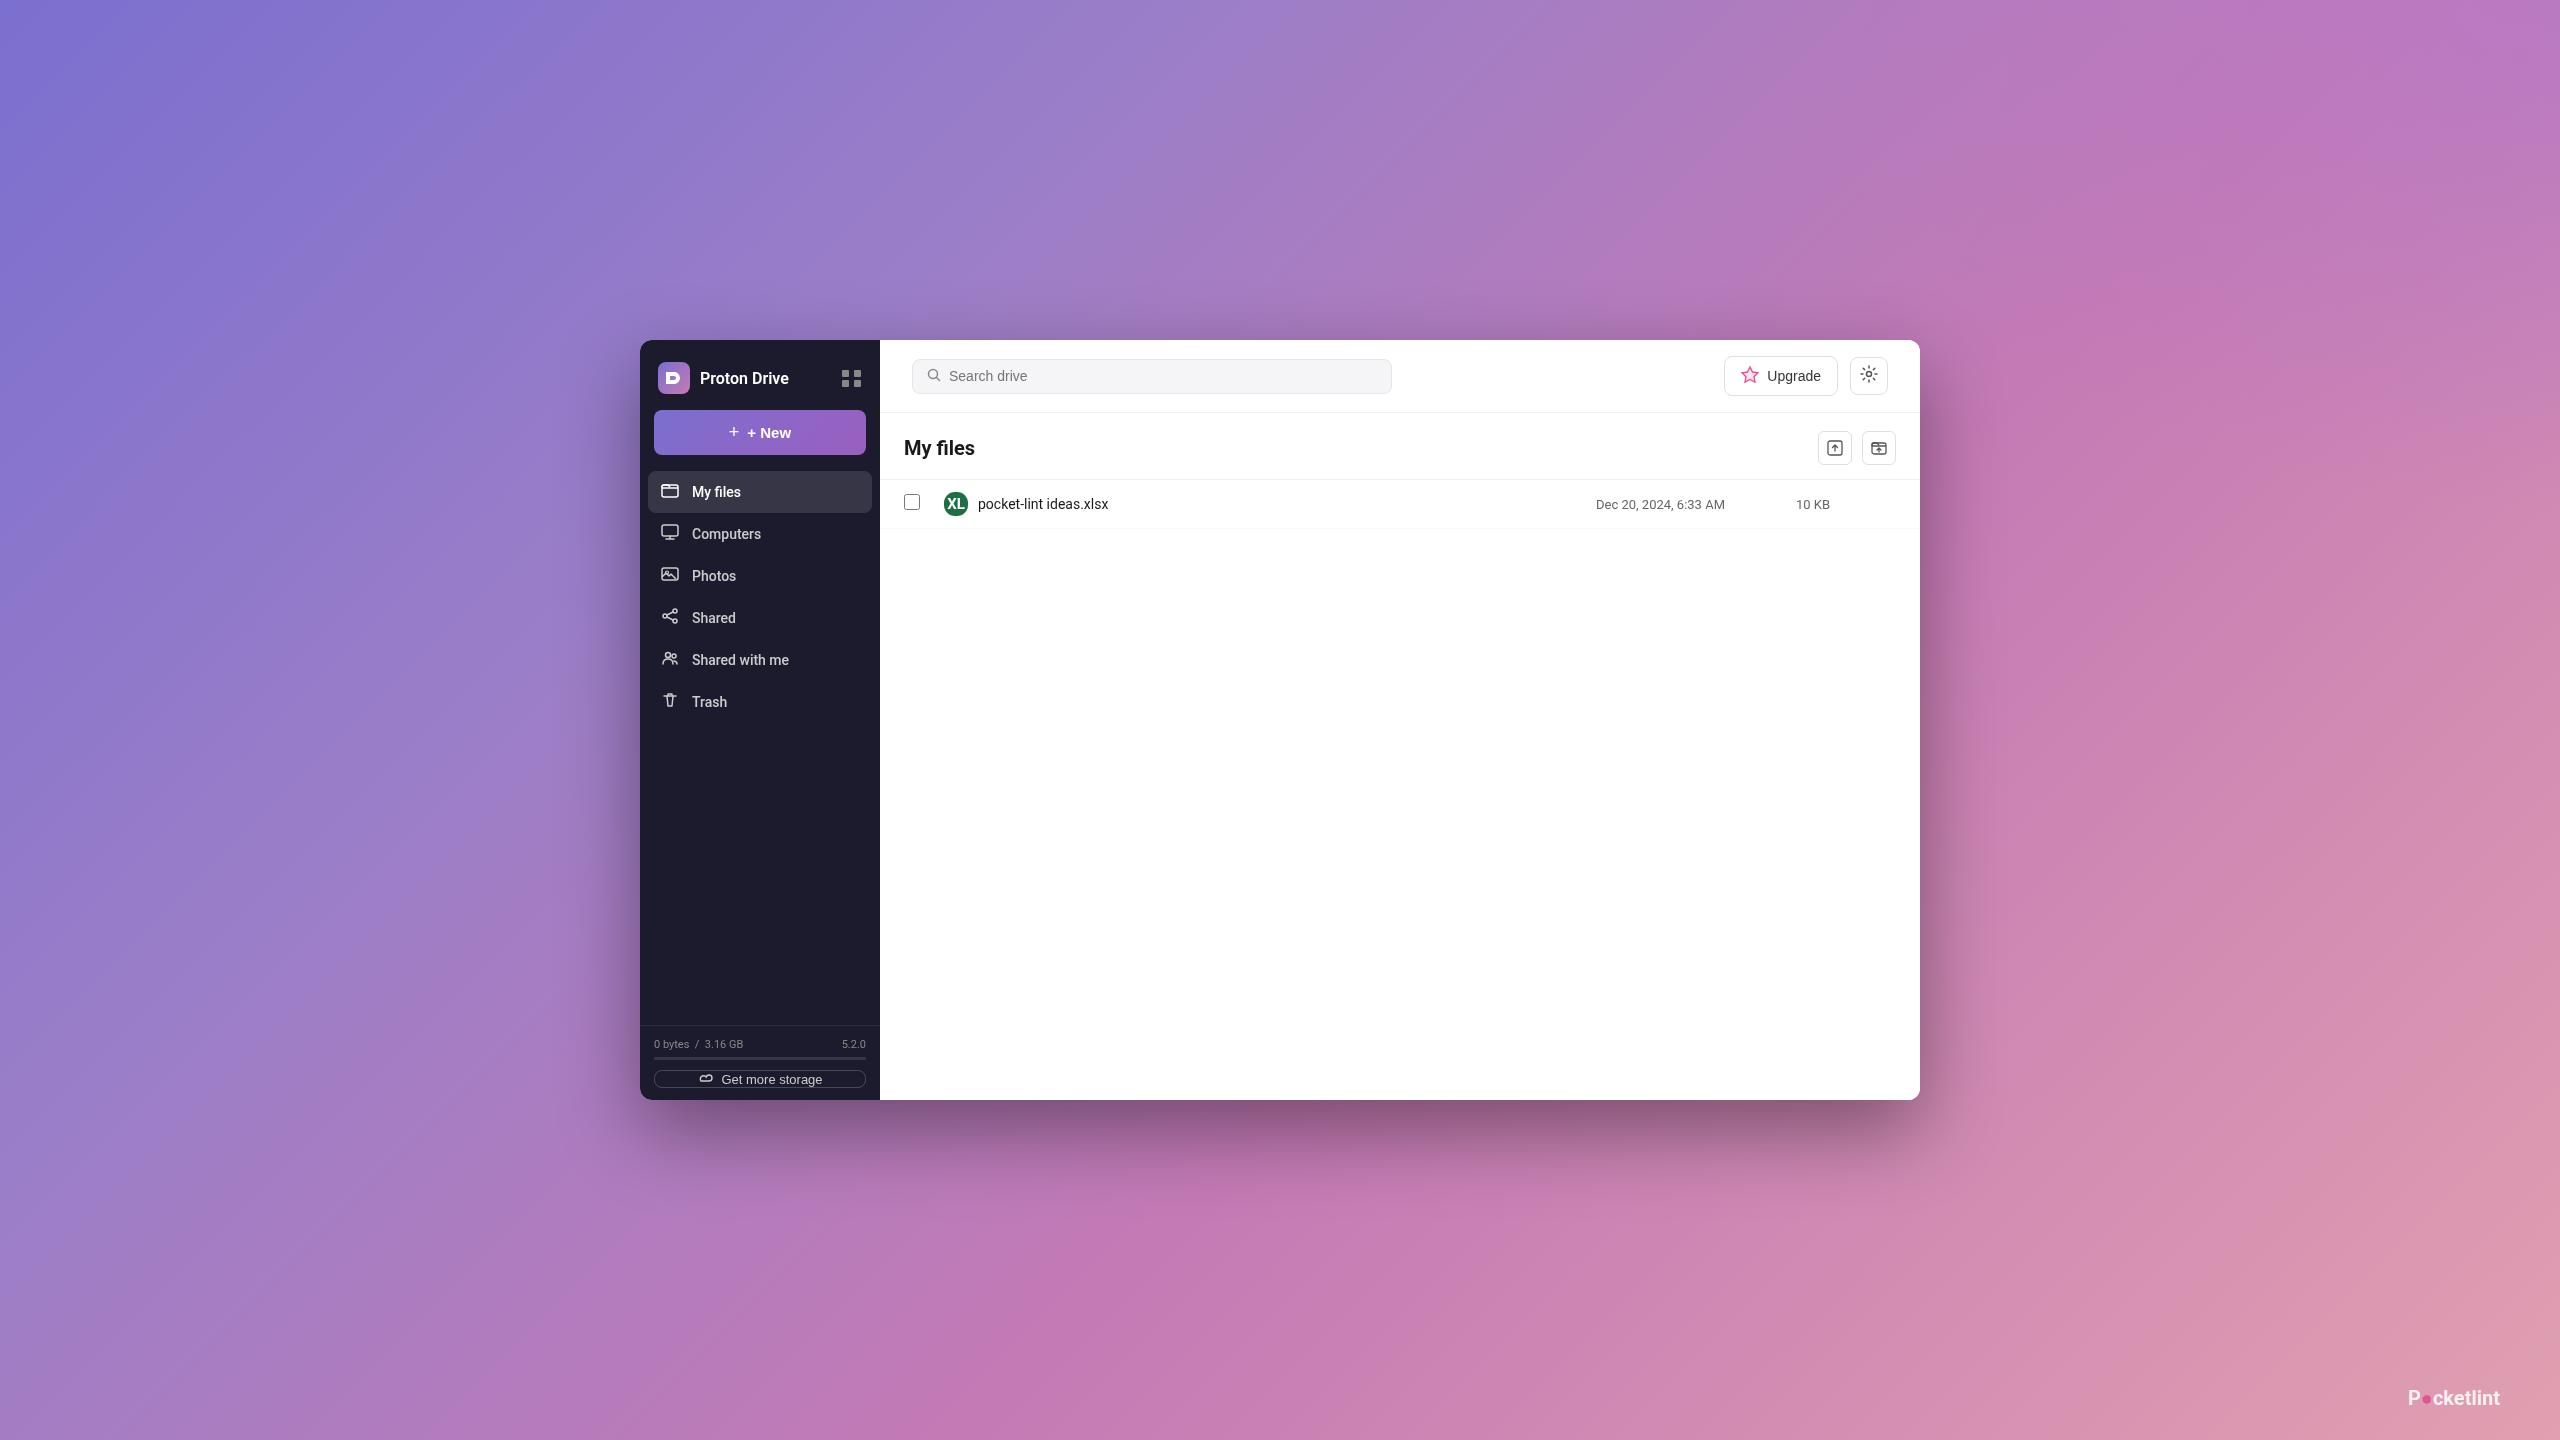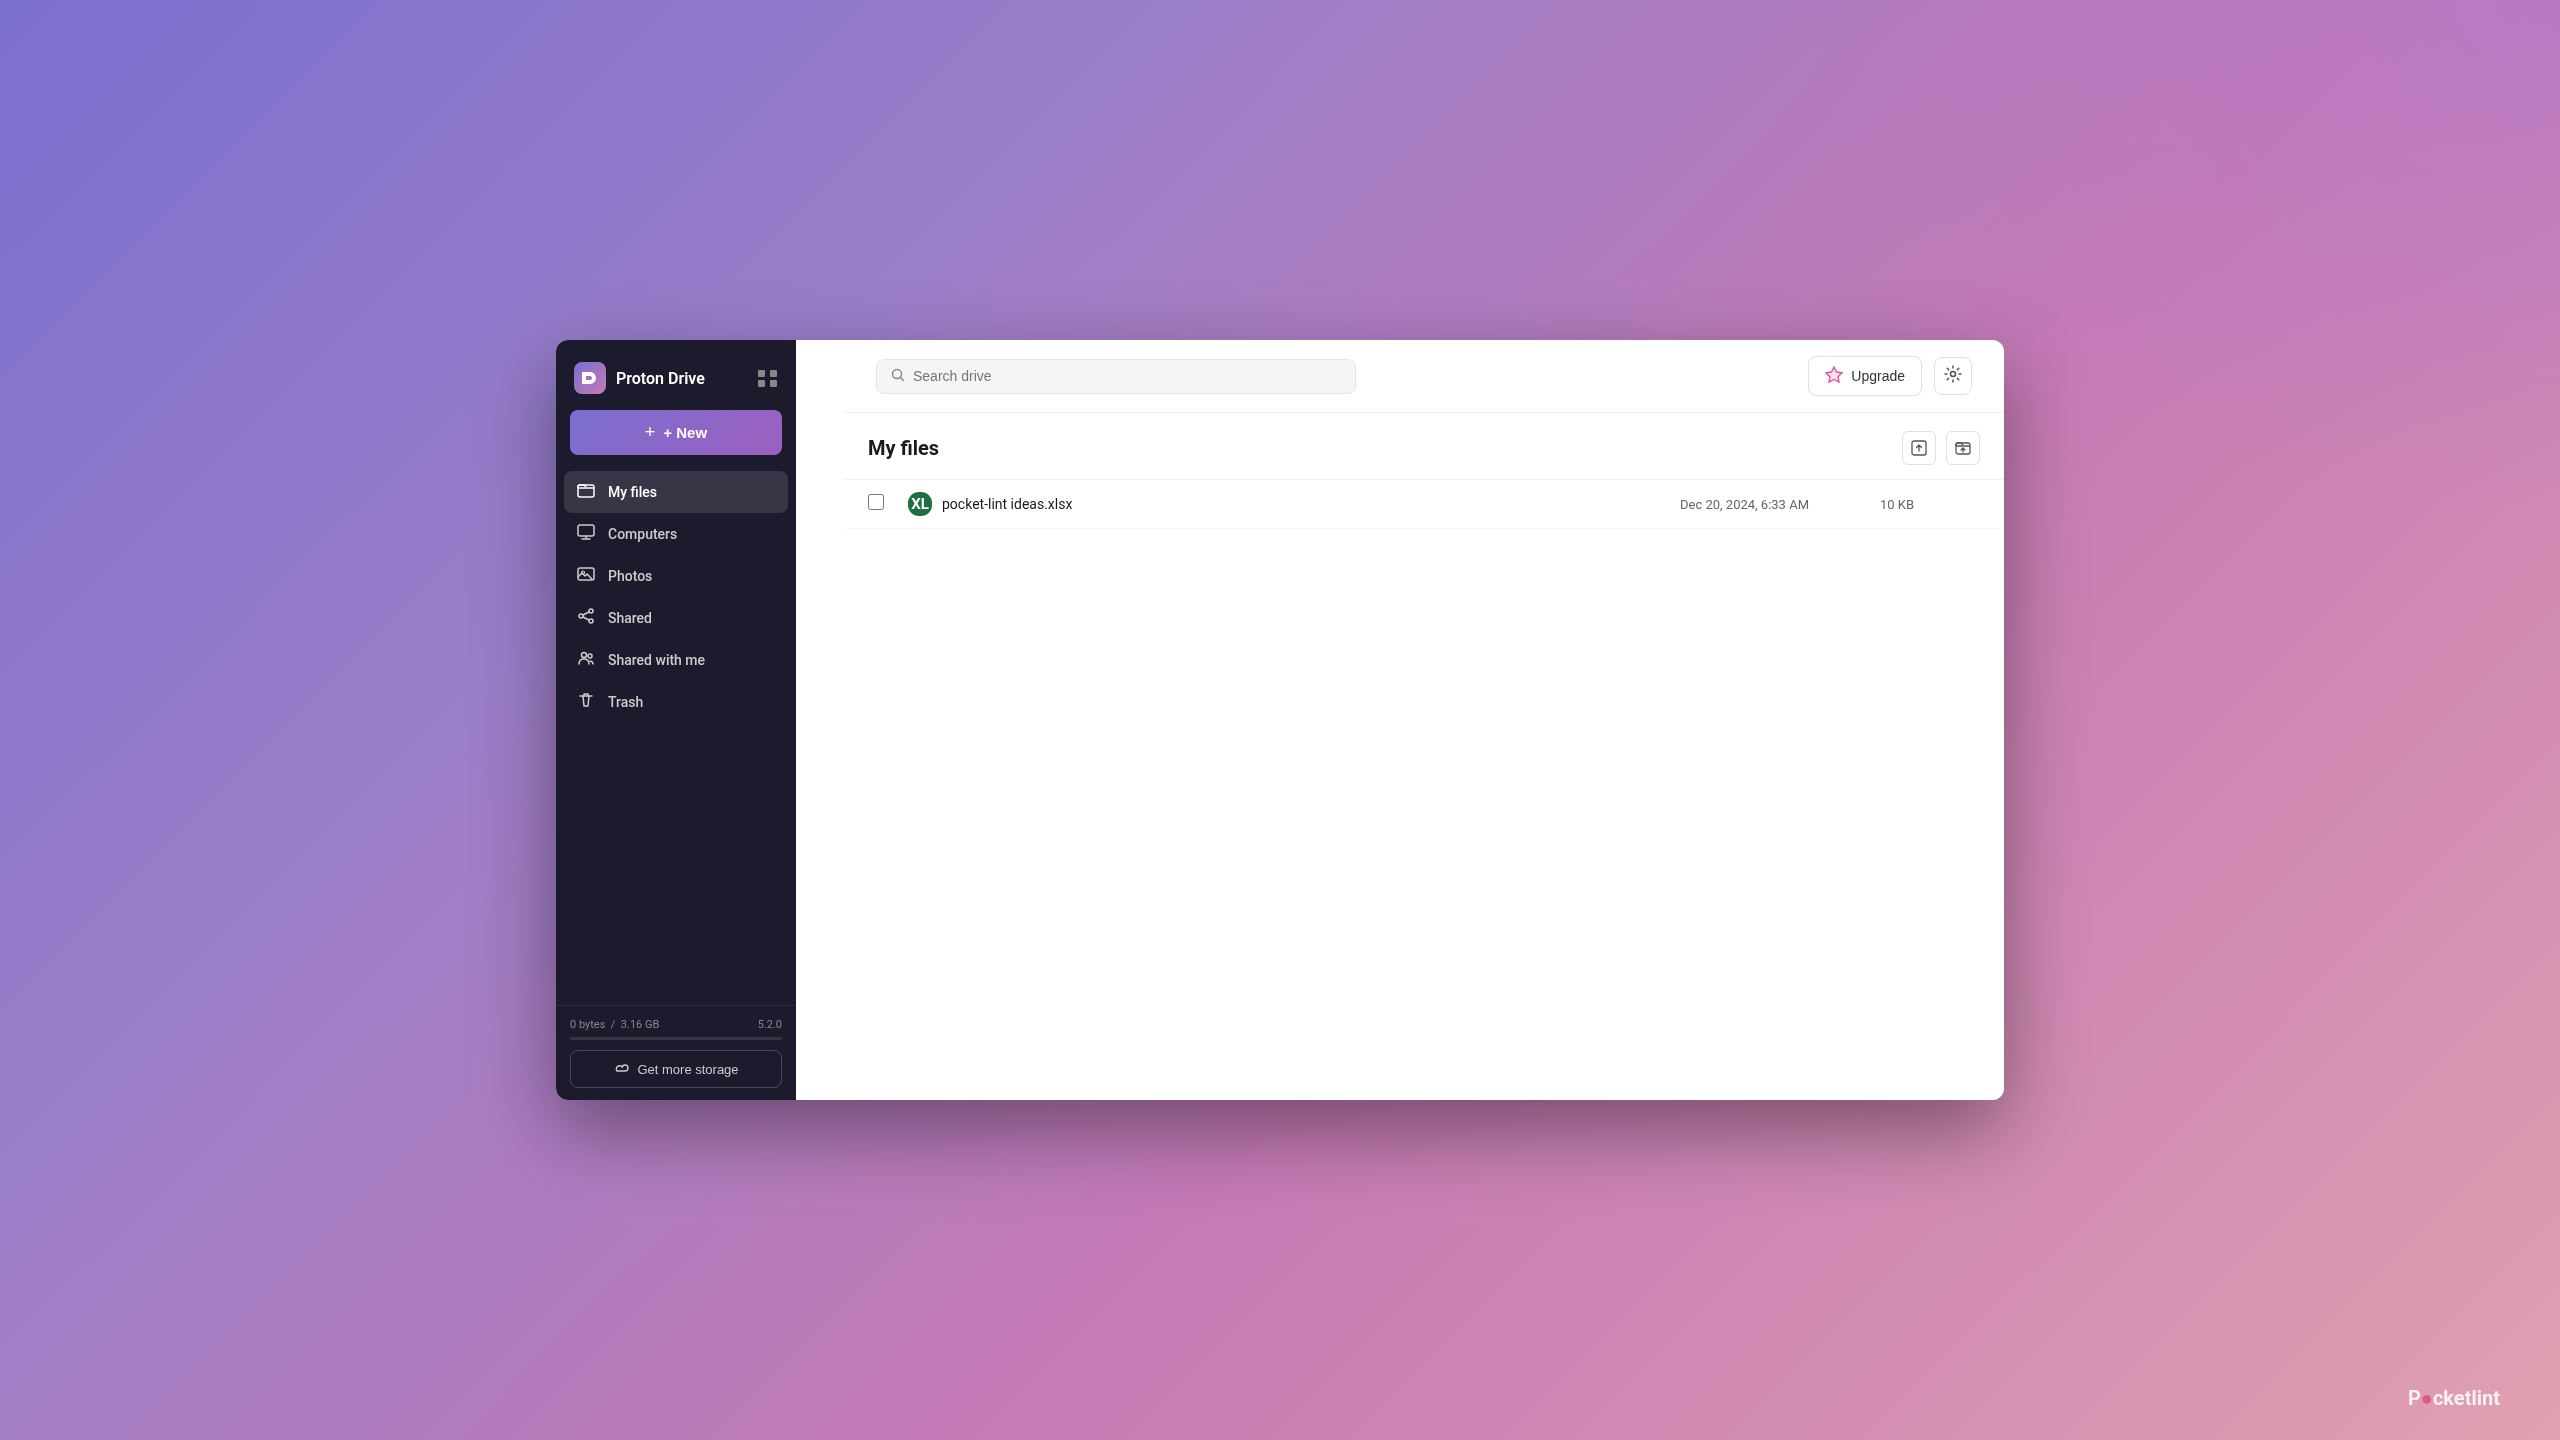--- a/index.html
+++ b/index.html
@@ -20,28 +20,27 @@
       content: '';
       position: absolute;
       top: 0; right: 0;
       width: 900px;
       height: 600px;
       background: radial-gradient(ellipse at top right, rgba(180, 120, 200, 0.7), transparent 60%);
       pointer-events: none;
     }
 
     .window {
-      width: 1448px;
+      width: 1280px;
       height: 760px;
       background: #fff;
       border-radius: 12px;
       box-shadow: 0 30px 80px rgba(0,0,0,0.4);
       display: flex;
       overflow: hidden;
-      gap: 48px;
     }
 
     
     .sidebar {
       width: 240px;
       min-width: 240px;
       background: #1c1b2e;
       display: flex;
       flex-direction: column;
       padding: 0;
@@ -168,21 +167,20 @@
       background: #7b6fcf;
       border-radius: 2px;
     }
 
     .get-storage-btn {
       width: 100%;
       background: transparent;
       border: 1px solid rgba(255,255,255,0.2);
       color: #ccc;
       border-radius: 8px;
-      padding: 10px;
       font-size: 13px;
       cursor: pointer;
       display: flex;
       align-items: center;
       justify-content: center;
       gap: 8px;
       transition: background 0.15s;
     }
 
     

